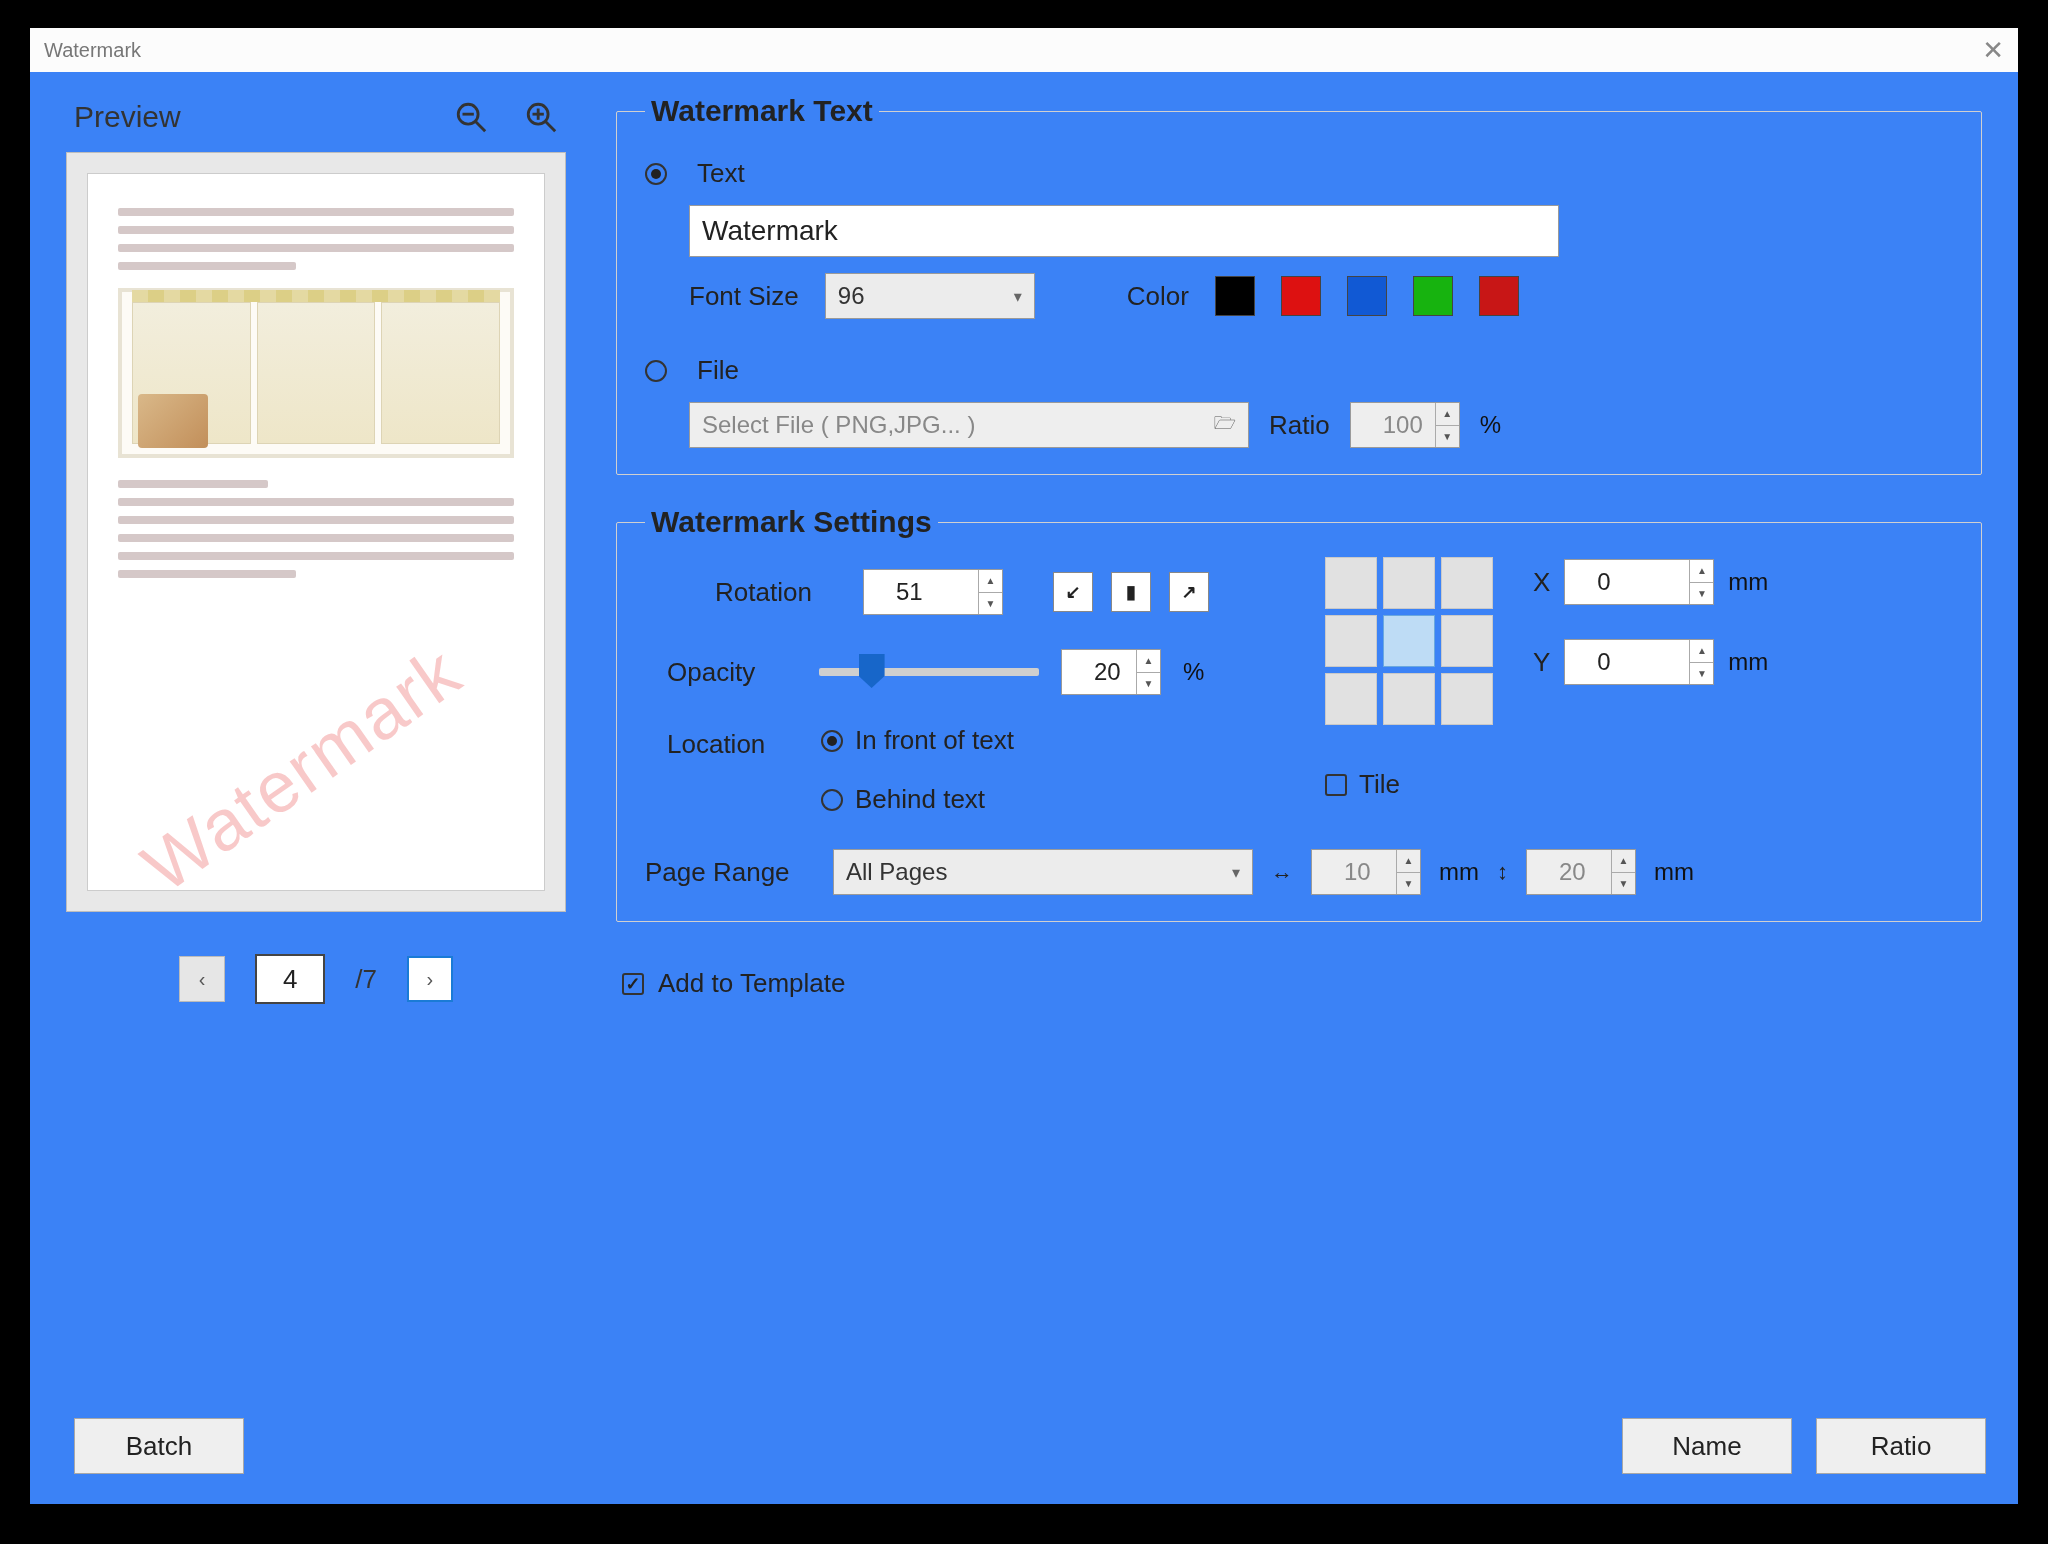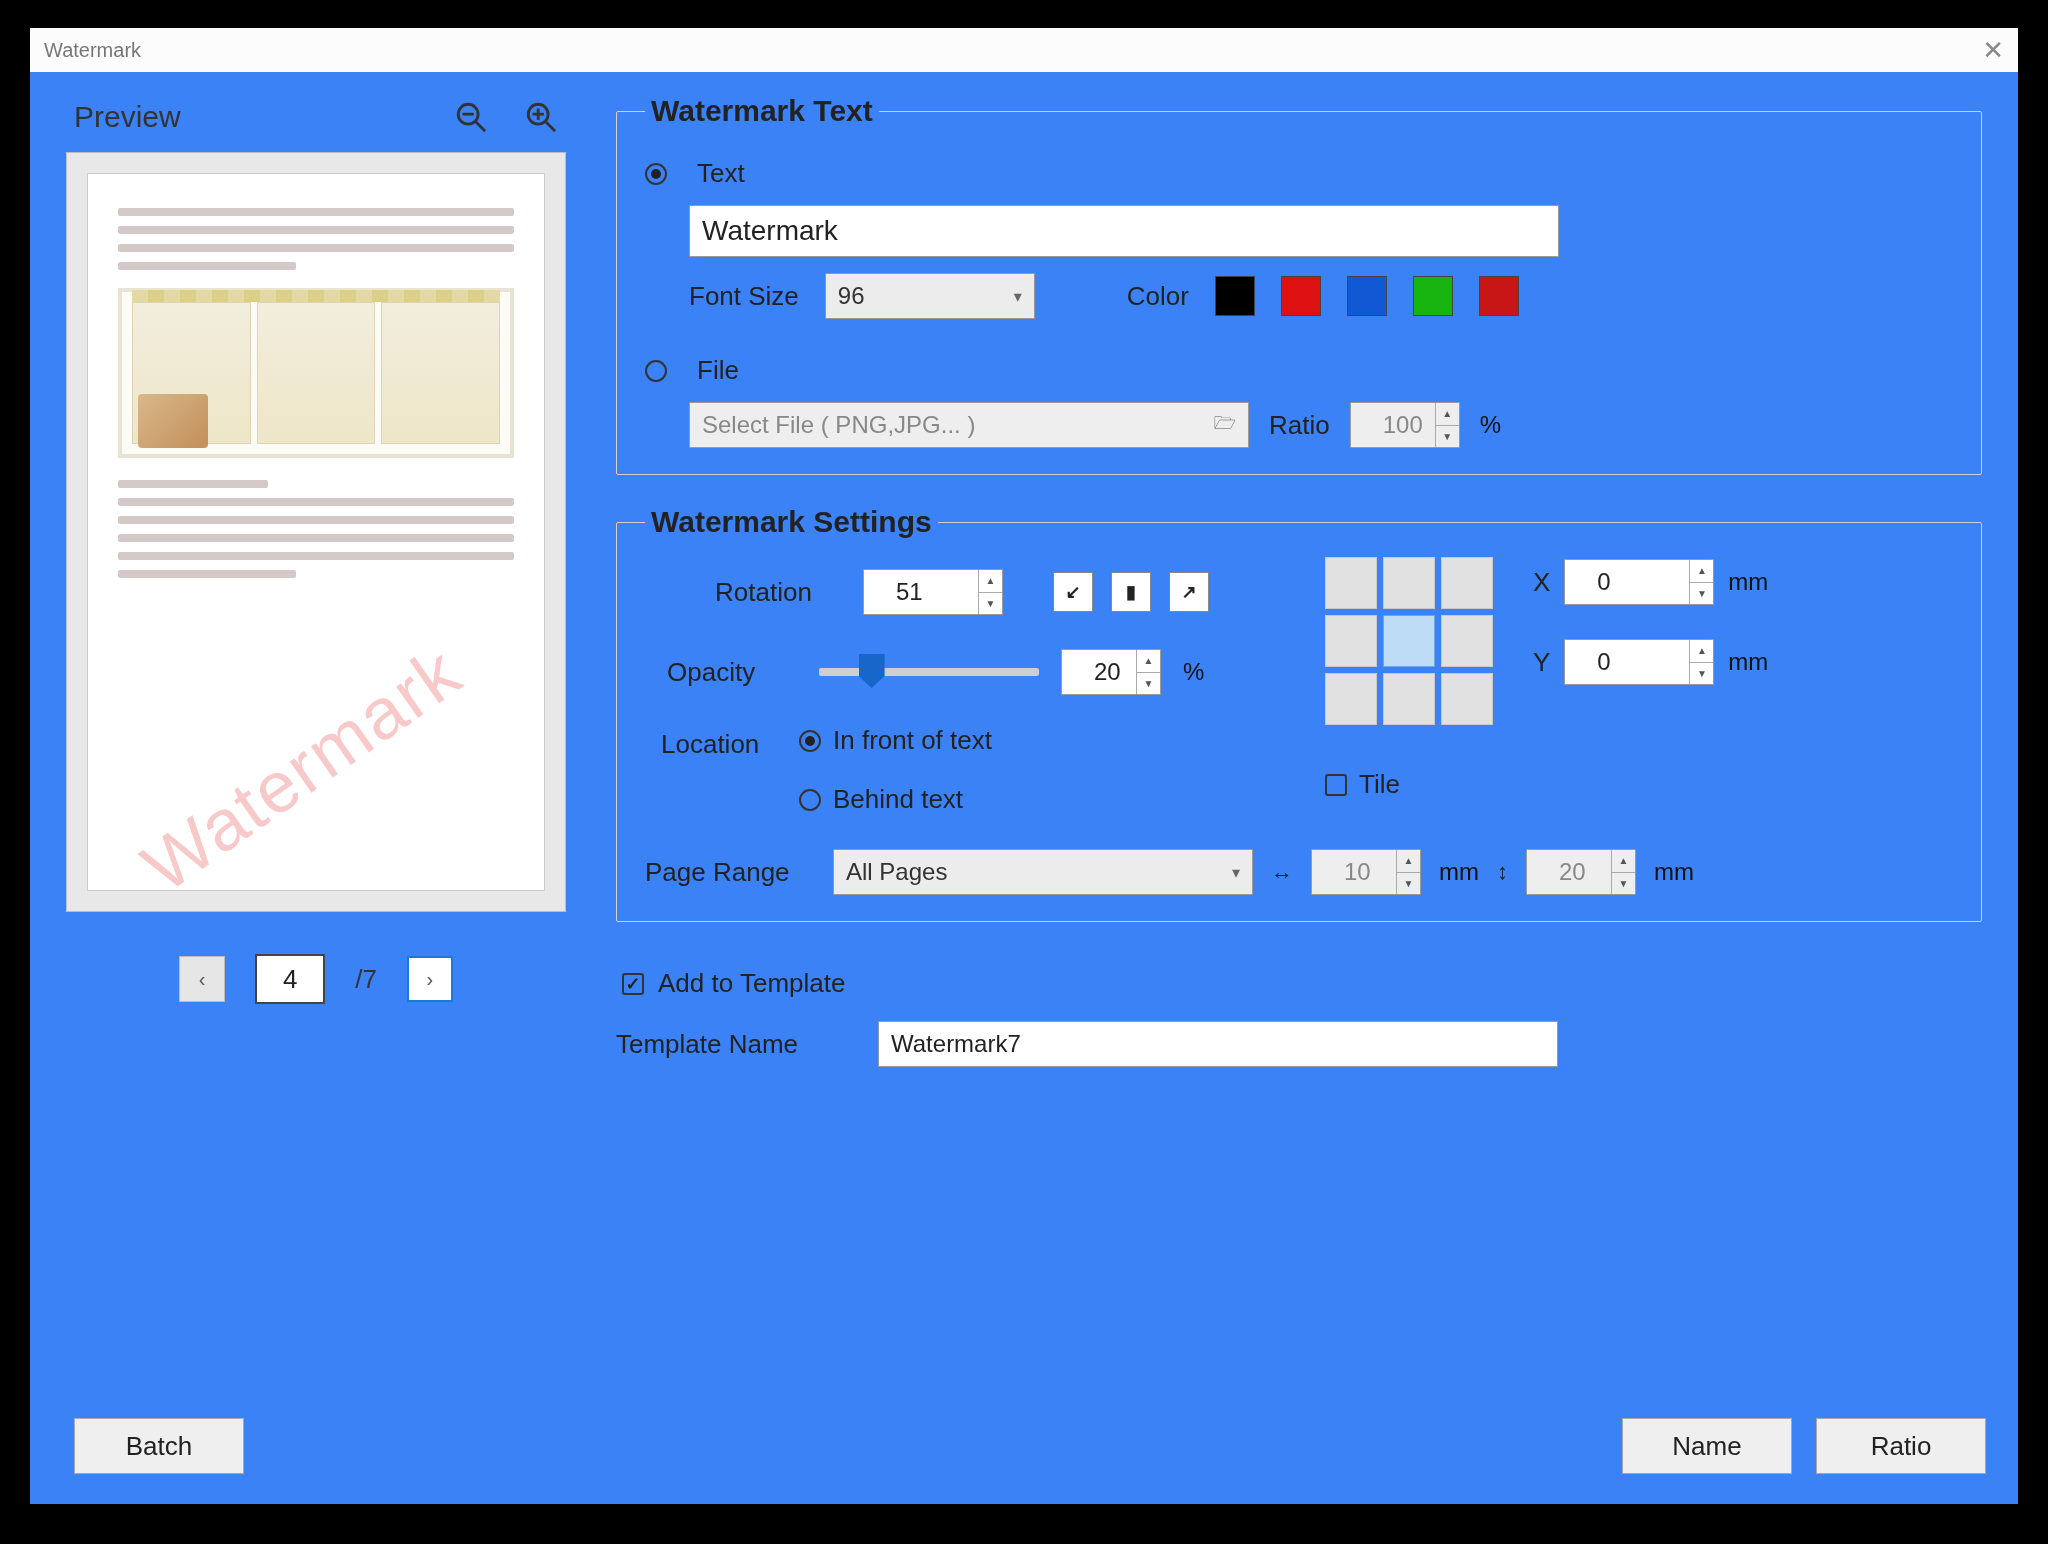--- a/index.html
+++ b/index.html
@@ -304,21 +304,21 @@
               <div class="spin" style="width:100px;">
                 <span>20</span>
                 <div class="arrows">
                     <span>▲</span>
                     <span>▼</span>
                   </div>
               </div>
               <span class="unit">%</span>
             </div>
 
-            <div class="row" style="gap:0; margin-left:16px; margin-top:30px; align-items:flex-start;">
+            <div class="row" style="gap:16px; margin-left:22px; margin-top:30px; align-items:flex-start;">
               <span class="lbl" style="min-width:130px; padding-top:4px;">Location</span>
               <div class="loc-opts">
                 <div style="display:flex; gap:12px; align-items:center;">
                   <span class="radio selected"></span>
                   <span class="lbl">In front of text</span>
                 </div>
                 <div style="display:flex; gap:12px; align-items:center;">
                   <span class="radio"></span>
                   <span class="lbl">Behind text</span>
                 </div>
@@ -398,26 +398,20 @@
               </div>
           </div>
           <span class="unit">mm</span>
         </div>
       </fieldset>
 
       <div class="row" style="gap:14px; margin-left:6px;">
         <span class="chk checked"></span>
         <span class="lbl">Add to Template</span>
       </div>
-      <div class="row" style="gap:22px; margin-top:22px;">
-        <span class="lbl" style="min-width:240px;">Template Name</span>
-        <div class="text-input" style="flex:0 0 680px;">
-          <span>Watermark7</span>
-        </div>
-      </div>
     </div>
   </div>
 
   <div class="footer">
     <div class="btn">
       <span>Batch</span>
     </div>
     <div class="btn-row">
       <div class="btn">
         <span>Name</span>

